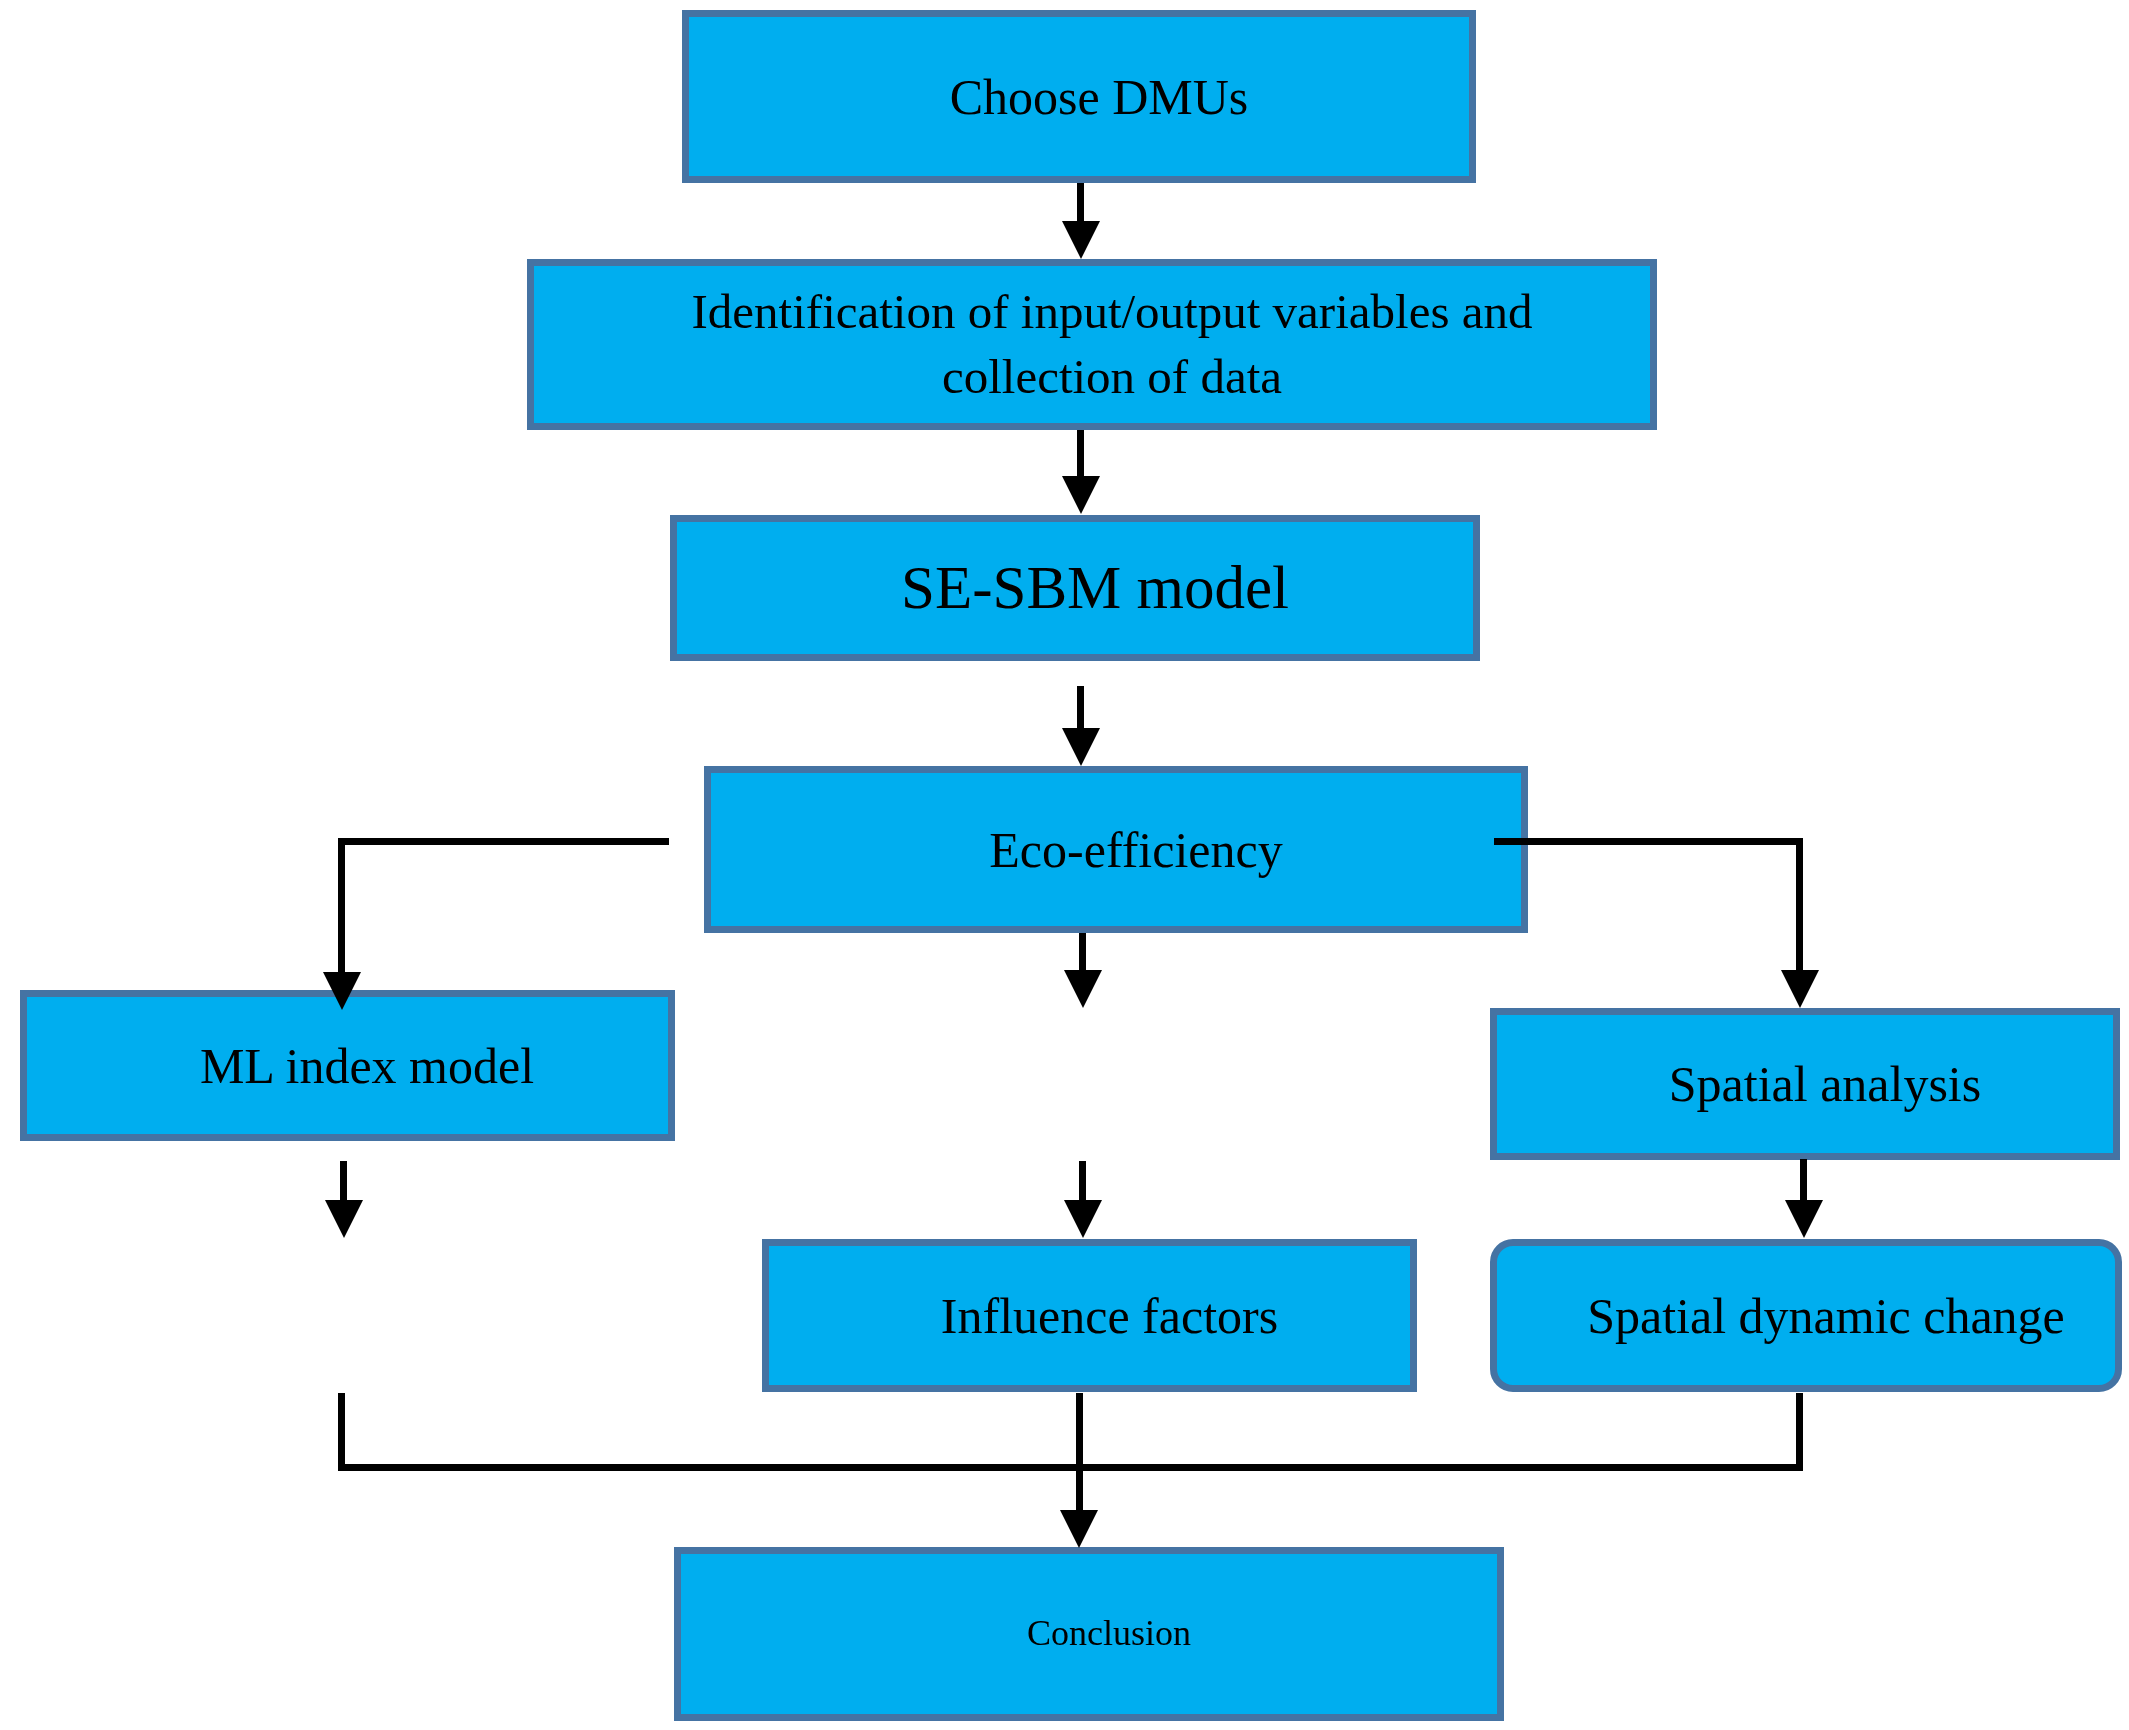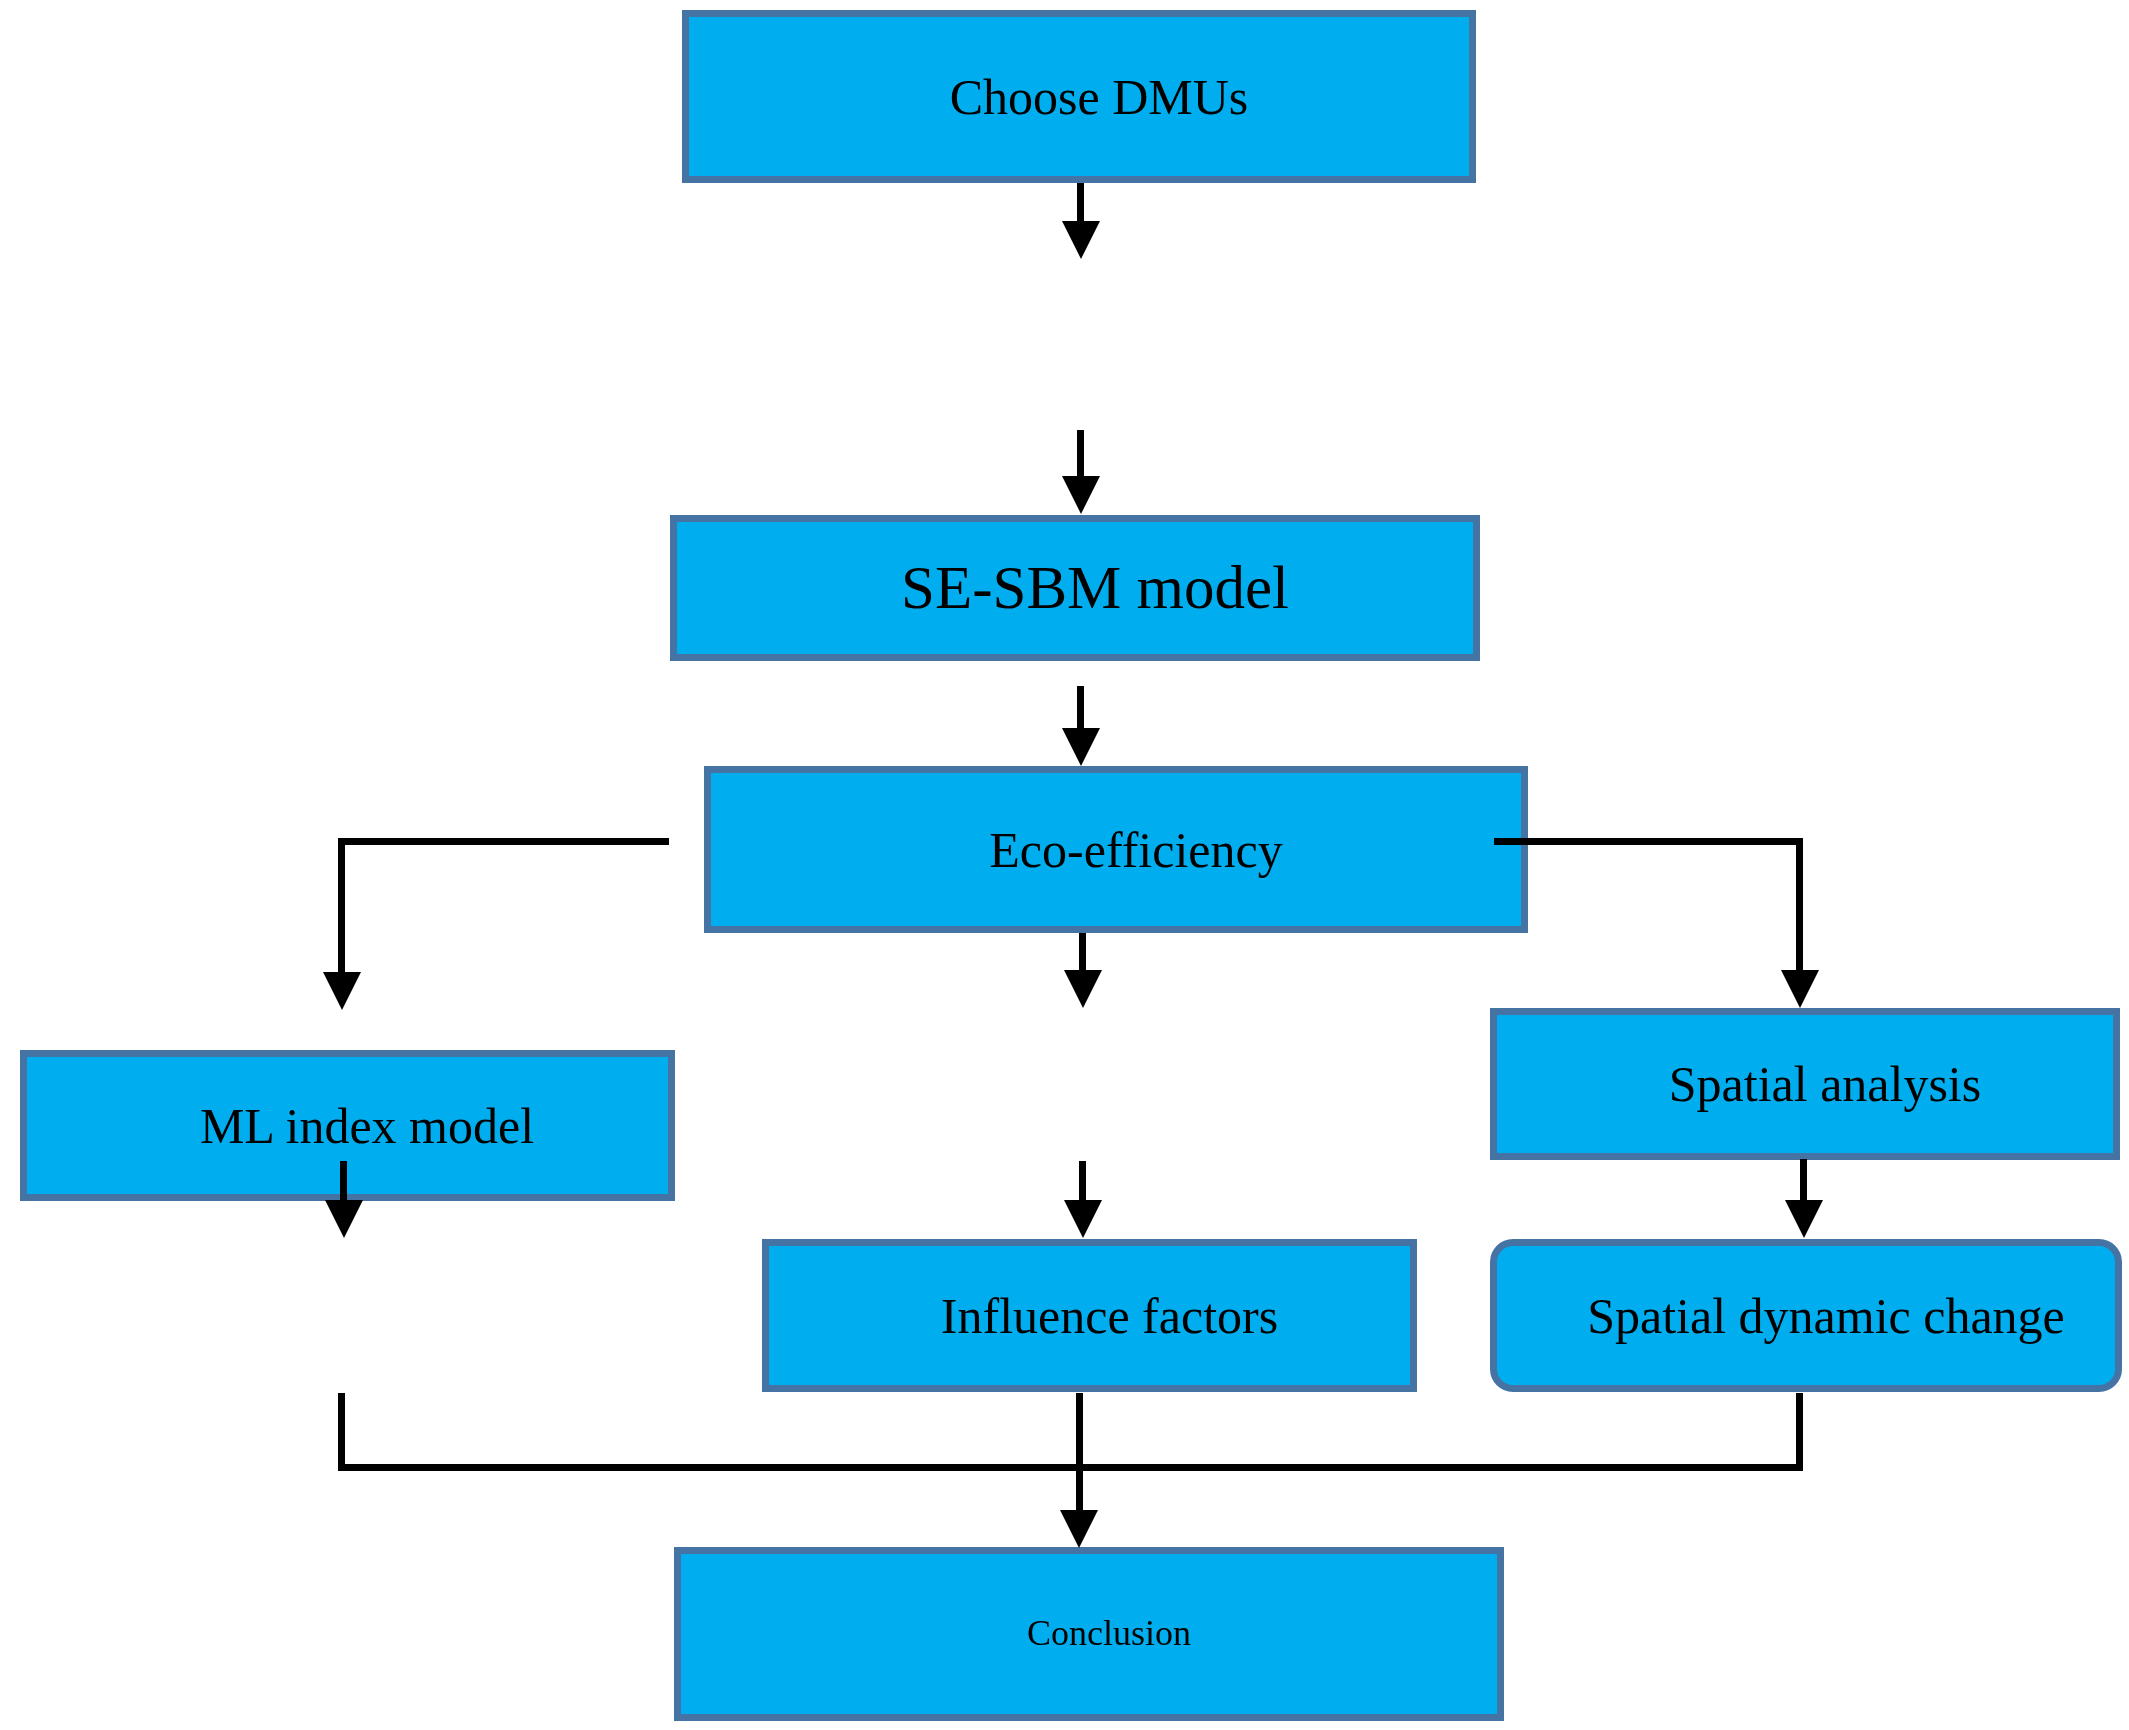--- a/index.html
+++ b/index.html
@@ -56,30 +56,34 @@
 </style>
 </head>
 <body>
 
 <div id="canvas">
 
   <div class="node" style="left:682px; top:10.4px; width:794px; height:173px;">
     <span class="lbl">Choose DMUs</span>
   </div>
 
+  <div class="node" style="left:527px; top:259px; width:1130px; height:171px; font-size:49px;">
+    <span class="lbl">Identification of input/output variables and
+collection of data</span>
+  </div>
 
   <div class="node big" style="left:670px; top:515px; width:810px; height:146px;">
     <span class="lbl">SE-SBM model</span>
   </div>
 
   <div class="node" style="left:704px; top:766px; width:824px; height:167px;">
     <span class="lbl">Eco-efficiency</span>
   </div>
 
-  <div class="node" style="left:19.5px; top:1050px; width:655px; height:151px;">
+  <div class="node" style="left:19.5px; top:990px; width:655px; height:151px;">
     <span class="lbl">ML index model</span>
   </div>
 
 
   <div class="node" style="left:1490px; top:1008px; width:630px; height:152px;">
     <span class="lbl">Spatial analysis</span>
   </div>
 
 
   <div class="node" style="left:762px; top:1239px; width:655px; height:153px;">

